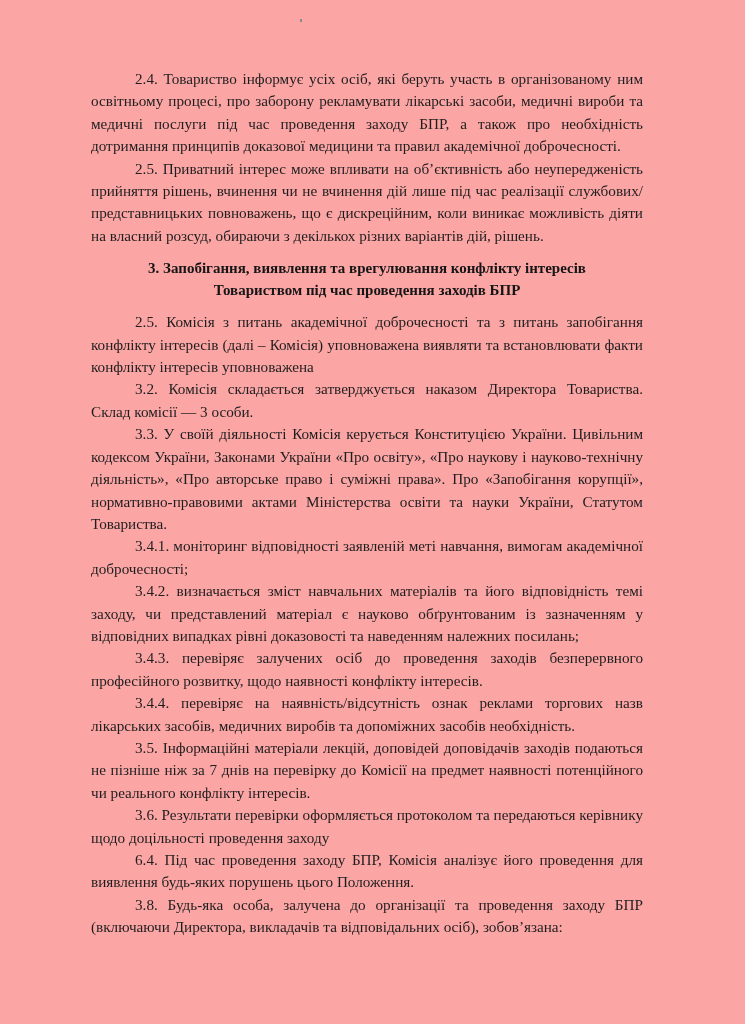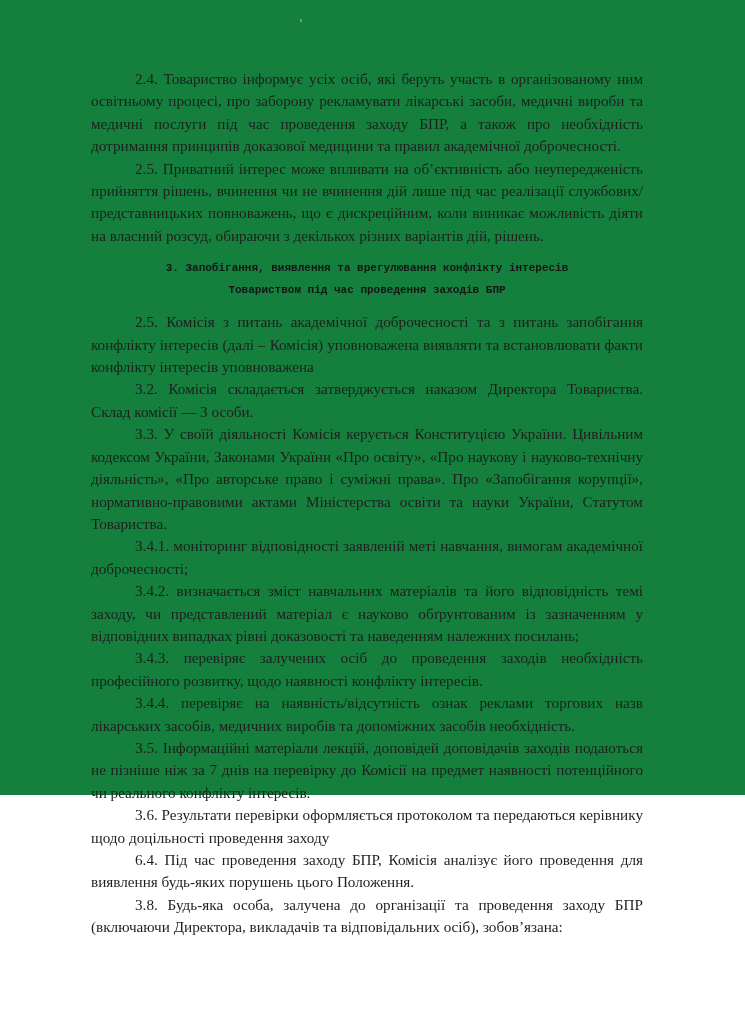--- a/index.html
+++ b/index.html
@@ -1,36 +1,36 @@
 <!DOCTYPE html>
 <html><head>
   <meta charset="utf-8">
   <style>
     html, body { margin: 0; padding: 0; background: #ffffff; }
     body { width: 745px; height: 1024px; overflow: hidden; position: relative; }
     .page {
-      position: absolute; left: 0; top: 0; width: 745px; height: 795px;
-      background: #15803d;
+      position: absolute; left: 0; top: 0; width: 745px; height: 1024px;
+      background: #fca5a5;
     }
     .dot {
       position: absolute; left: 300px; top: 19px; width: 2px; height: 3px;
       background: #8a8a8a;
     }
     .content {
       position: absolute; left: 91px; top: 68px; width: 552px;
       font-family: "Liberation Serif", "DejaVu Serif", serif;
       font-size: 15.2px; line-height: 22.4px; color: #1e1e1e;
     }
     .p {
       margin: 0; text-align: justify; text-indent: 44px;
       text-align-last: left;
     }
     .h {
       margin: 11px 0 10px 0; text-align: center; font-weight: bold;
-      font-size: 11px; line-height: 21.5px; color: #151515; font-family: Liberation Mono, monospace;
+      font-size: 15px; line-height: 21.5px; color: #151515;
     }
     .h span { display: block; }
     .tight-end { margin-bottom: 0; }
   </style>
 </head>
 <body>
 
 <div class="page">
   <div class="dot"></div>
 
@@ -41,20 +41,20 @@
     <div class="h">
       <span>3. Запобігання, виявлення та врегулювання конфлікту інтересів</span>
       <span>Товариством під час проведення заходів БПР</span>
     </div>
 
     <p class="p">2.5. Комісія з питань академічної доброчесності та з питань запобігання конфлікту інтересів (далі – Комісія) уповноважена виявляти та встановлювати факти конфлікту інтересів уповноважена</p>
     <p class="p">3.2. Комісія складається затверджується наказом Директора Товариства. Склад комісії — 3 особи.</p>
     <p class="p">3.3. У своїй діяльності Комісія керується Конституцією України. Цивільним кодексом України, Законами України «Про освіту», «Про наукову і науково-технічну діяльність», «Про авторське право і суміжні права». Про «Запобігання корупції», нормативно-правовими актами Міністерства освіти та науки України, Статутом Товариства.</p>
     <p class="p">3.4.1. моніторинг відповідності заявленій меті навчання, вимогам академічної доброчесності;</p>
     <p class="p">3.4.2. визначається зміст навчальних матеріалів та його відповідність темі заходу, чи представлений матеріал є науково обґрунтованим із зазначенням у відповідних випадках рівні доказовості та наведенням належних посилань;</p>
-    <p class="p">3.4.3. перевіряє залучених осіб до проведення заходів необхідність професійного розвитку, щодо наявності конфлікту інтересів.</p>
+    <p class="p">3.4.3. перевіряє залучених осіб до проведення заходів безперервного професійного розвитку, щодо наявності конфлікту інтересів.</p>
     <p class="p">3.4.4. перевіряє на наявність/відсутність ознак реклами торгових назв лікарських засобів, медичних виробів та допоміжних засобів необхідність.</p>
     <p class="p">3.5. Інформаційні матеріали лекцій, доповідей доповідачів заходів подаються не пізніше ніж за 7 днів на перевірку до Комісії на предмет наявності потенційного чи реального конфлікту інтересів.</p>
     <p class="p">3.6. Результати перевірки оформляється протоколом та передаються керівнику щодо доцільності проведення заходу</p>
     <p class="p">6.4. Під час проведення заходу БПР, Комісія аналізує його проведення для виявлення будь-яких порушень цього Положення.</p>
     <p class="p">3.8. Будь-яка особа, залучена до організації та проведення заходу БПР (включаючи Директора, викладачів та відповідальних осіб), зобов’язана:</p>
   </div>
 </div>
 
 </body></html>

